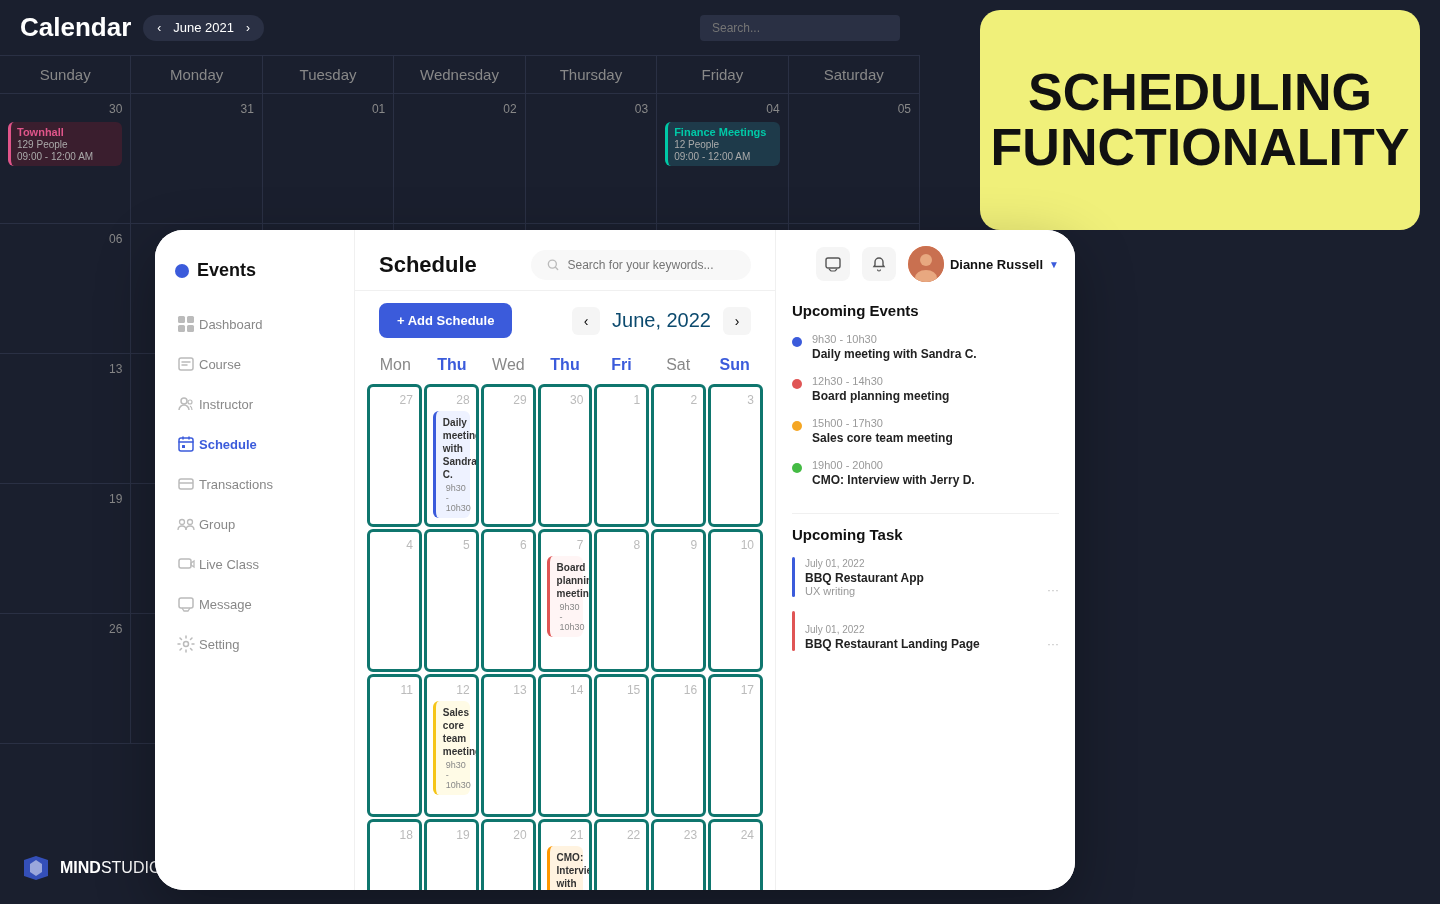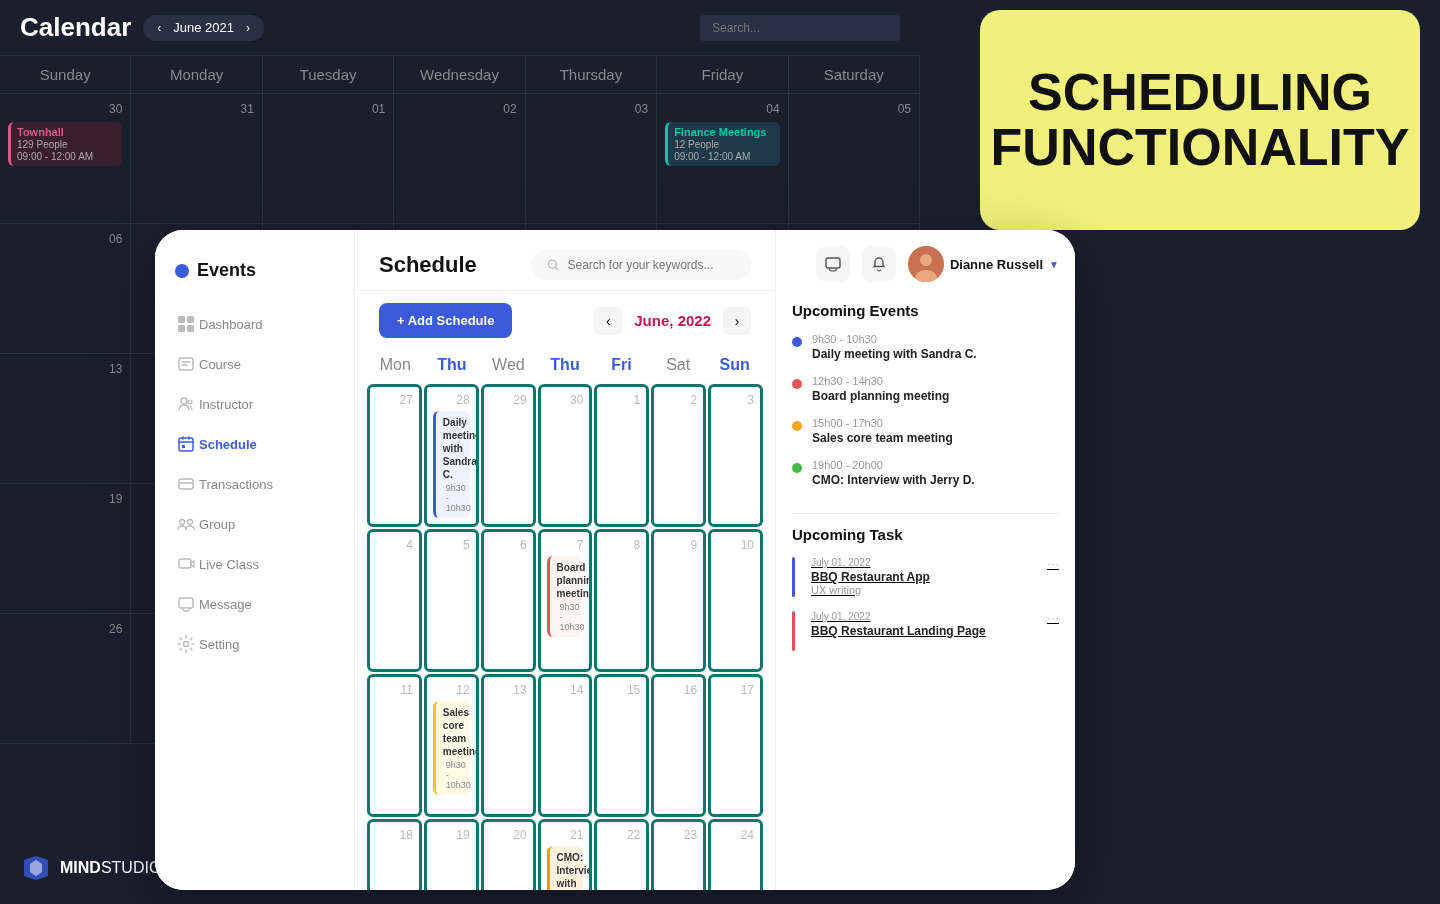--- a/index.html
+++ b/index.html
@@ -287,23 +287,23 @@
       border-radius: 6px;
       width: 28px;
       height: 28px;
       cursor: pointer;
       font-size: 14px;
       display: flex;
       align-items: center;
       justify-content: center;
     }
     .month-label {
-      font-size: 15px;
-      font-weight: 700;
-      color: #be185d;
+      font-size: 20px;
+      font-weight: 400;
+      color: #0c4a6e;
     }
 
     
     .cal-grid {
       flex: 1;
       display: flex;
       flex-direction: column;
       padding: 0 12px 12px;
       overflow: hidden;
     }
@@ -449,24 +449,23 @@
       flex-shrink: 0;
     }
     .eli-content {}
     .eli-time { font-size: 11px; color: #999; margin-bottom: 2px; }
     .eli-title { font-size: 12px; font-weight: 600; color: #222; }
 
     .divider { height: 1px; background: #f0f0f0; margin: 0 16px; }
 
     .task-item {
       display: flex;
-      gap: 16px;
+      gap: 10px;
       margin-bottom: 14px;
-      align-items: flex-start;
-      text-decoration: underline;
+      align-items: flex-end;
     }
     .ti-bar {
       width: 3px;
       height: 40px;
       border-radius: 2px;
       flex-shrink: 0;
     }
     .ti-content {}
     .ti-date { font-size: 10px; color: #999; margin-bottom: 2px; }
     .ti-title { font-size: 12px; font-weight: 600; color: #222; }

